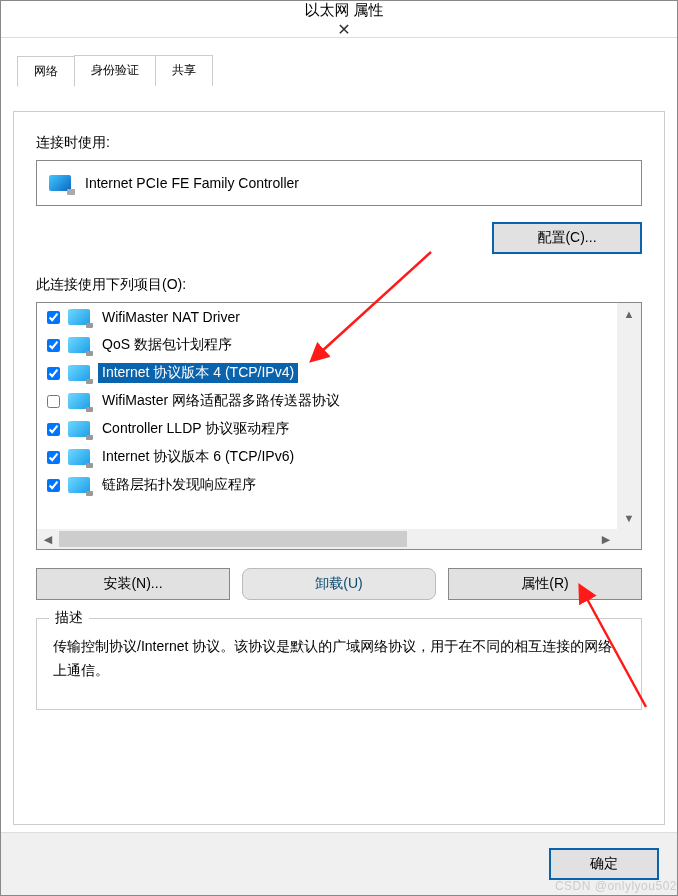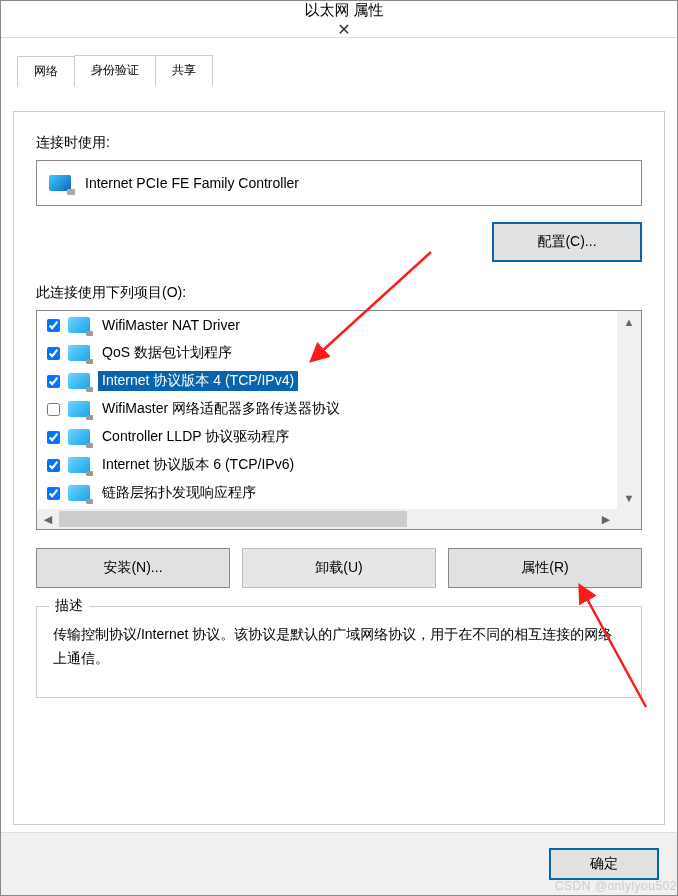--- a/index.html
+++ b/index.html
@@ -12,25 +12,25 @@
   
   .tabs{position:absolute;top:18px;left:16px;display:flex;z-index:2;}
   .tab{border:1px solid #ccc;border-bottom:none;padding:6px 16px;background:#fff;font-size:12px;margin-right:-1px;cursor:pointer;}
   .tab.active{background:#fff;border-bottom:1px solid #fff;position:relative;top:1px;z-index:3;}
   .tabpanel{position:absolute;top:48px;left:12px;right:12px;bottom:70px;border:1px solid #ccc;background:#fff;padding:22px 22px 18px 22px;box-sizing:border-box;margin-top:26px;}
   .lbl{margin-bottom:8px;}
   .adapterbox{border:1px solid #888;padding:10px 12px;display:flex;align-items:center;height:46px;box-sizing:border-box;}
   .neticon{width:22px;height:16px;background:linear-gradient(135deg,#42c8ff,#0a66c2);border-radius:2px;margin-right:14px;position:relative;}
   .neticon::after{content:"";position:absolute;right:-4px;bottom:-4px;width:8px;height:6px;background:#aaa;border-radius:1px;}
   .cfgrow{display:flex;justify-content:flex-end;margin-top:16px;margin-bottom:22px;}
-  .btn{min-width:150px;height:40px;border:1px solid #888;background:#e1e1e1;display:flex;align-items:center;justify-content:center;cursor:pointer;padding:0 12px;box-sizing:border-box;}
+  .btn{min-width:150px;height:32px;border:1px solid #888;background:#e1e1e1;display:flex;align-items:center;justify-content:center;cursor:pointer;padding:0 12px;box-sizing:border-box;}
   .btn.primaryish{border:2px solid #0a64ad;}
-  .btn:disabled,.btn.disabled{color:#000000;border-color:#bbb;background:#e6e6e6;cursor:default;}
+  .btn:disabled,.btn.disabled{color:#0c4a6e;border-color:#bbb;background:#e6e6e6;cursor:default;border-radius:8px;}
   .listouter{margin-top:6px;}
-  .listbox{border:1px solid #888;height:220px;position:relative;box-sizing:border-box;}
+  .listbox{border:1px solid #888;height:248px;position:relative;box-sizing:border-box;}
   .listcontent{position:absolute;top:0;left:0;right:24px;bottom:20px;overflow:hidden;}
   .item{display:flex;align-items:center;height:28px;padding-left:6px;white-space:nowrap;}
   .item input[type=checkbox]{margin-right:8px;}
   .item .iicon{width:22px;height:16px;background:linear-gradient(135deg,#71d7ff,#1aa0e8);border-radius:2px;margin-right:8px;position:relative;flex:0 0 22px;}
   .item .iicon::after{content:"";position:absolute;right:-3px;bottom:-3px;width:7px;height:5px;background:#999;border-radius:1px;}
   .item .itext{padding:1px 4px;}
   .item.selected .itext{background:#0a64ad;color:#fff;}
   .vscroll{position:absolute;top:0;right:0;bottom:20px;width:24px;background:#f0f0f0;display:flex;flex-direction:column;align-items:center;justify-content:flex-start;}
   .vscroll .arrow{width:24px;height:22px;display:flex;align-items:center;justify-content:center;color:#666;font-size:11px;}
   .vscroll .track{flex:1;}

